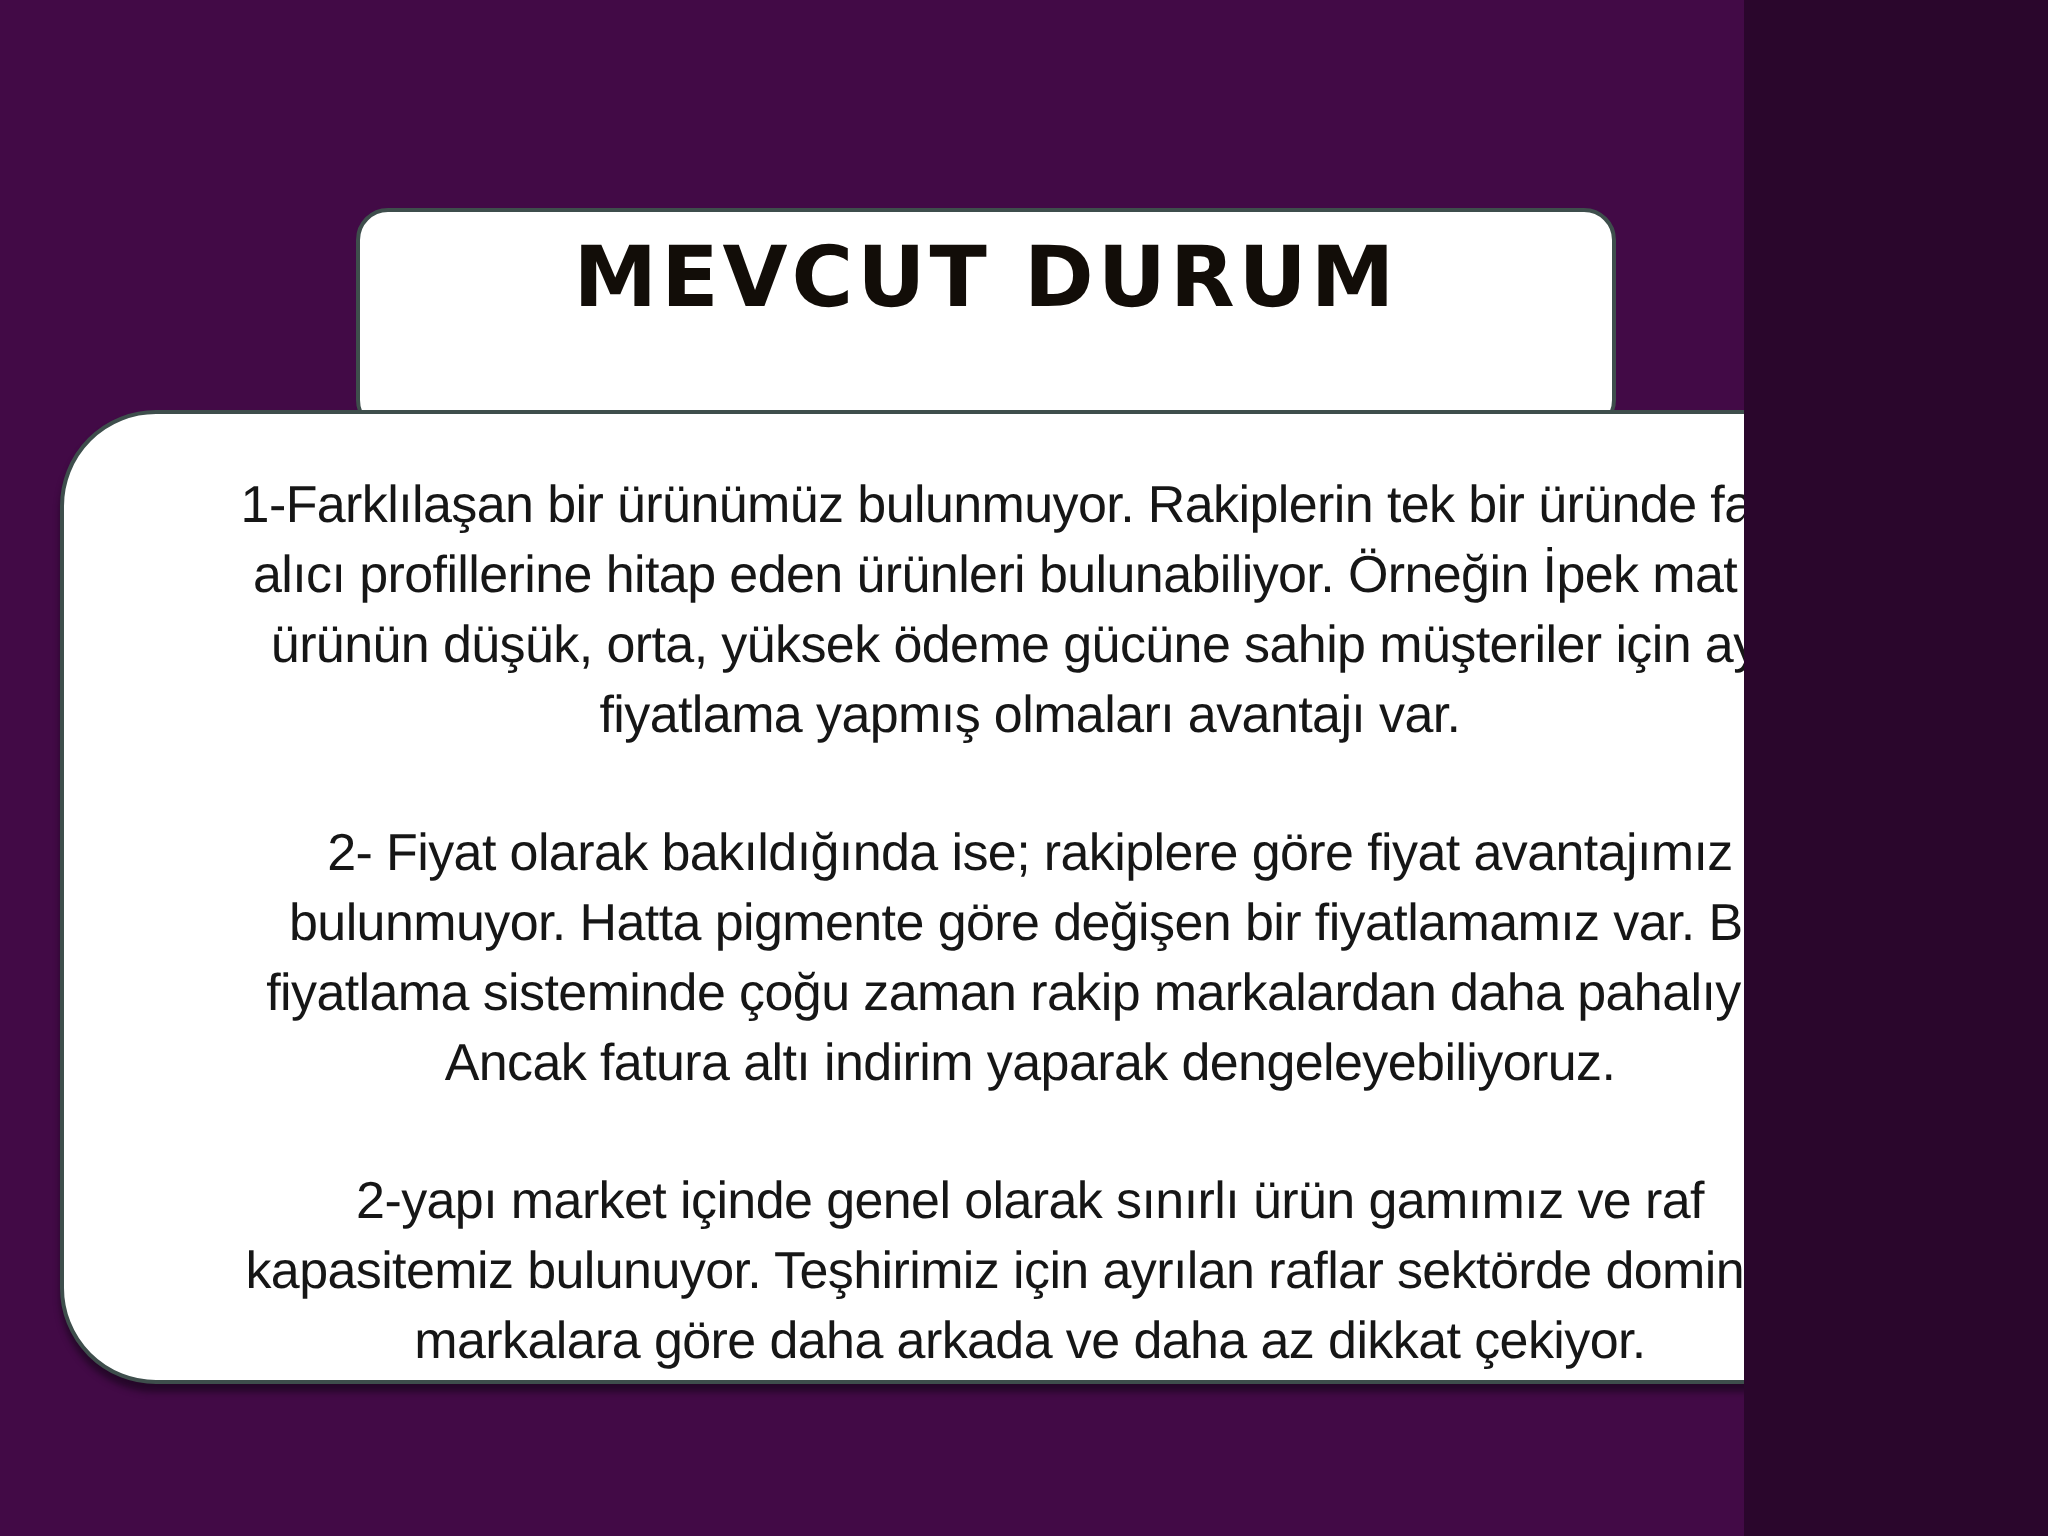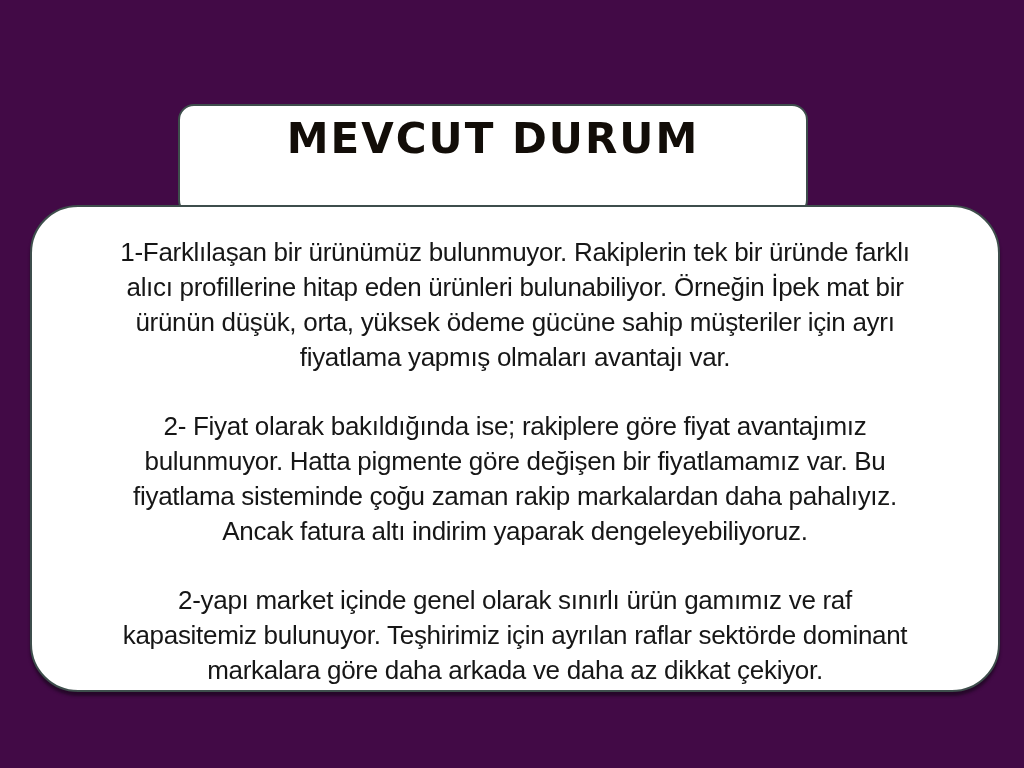--- a/index.html
+++ b/index.html
@@ -3,21 +3,21 @@
 <meta charset="utf-8">
 <style>
   html, body {
     margin: 0;
     padding: 0;
     background: #2a062c;
     font-family: "Liberation Sans", sans-serif;
   }
   .slide {
     position: relative;
-    width: 1024px;
+    width: 872px;
     height: 768px;
     background: #420a46;
     overflow: hidden;
   }
   .title-box {
     position: absolute;
     left: 178px;
     top: 104px;
     width: 630px;
     height: 112px;

